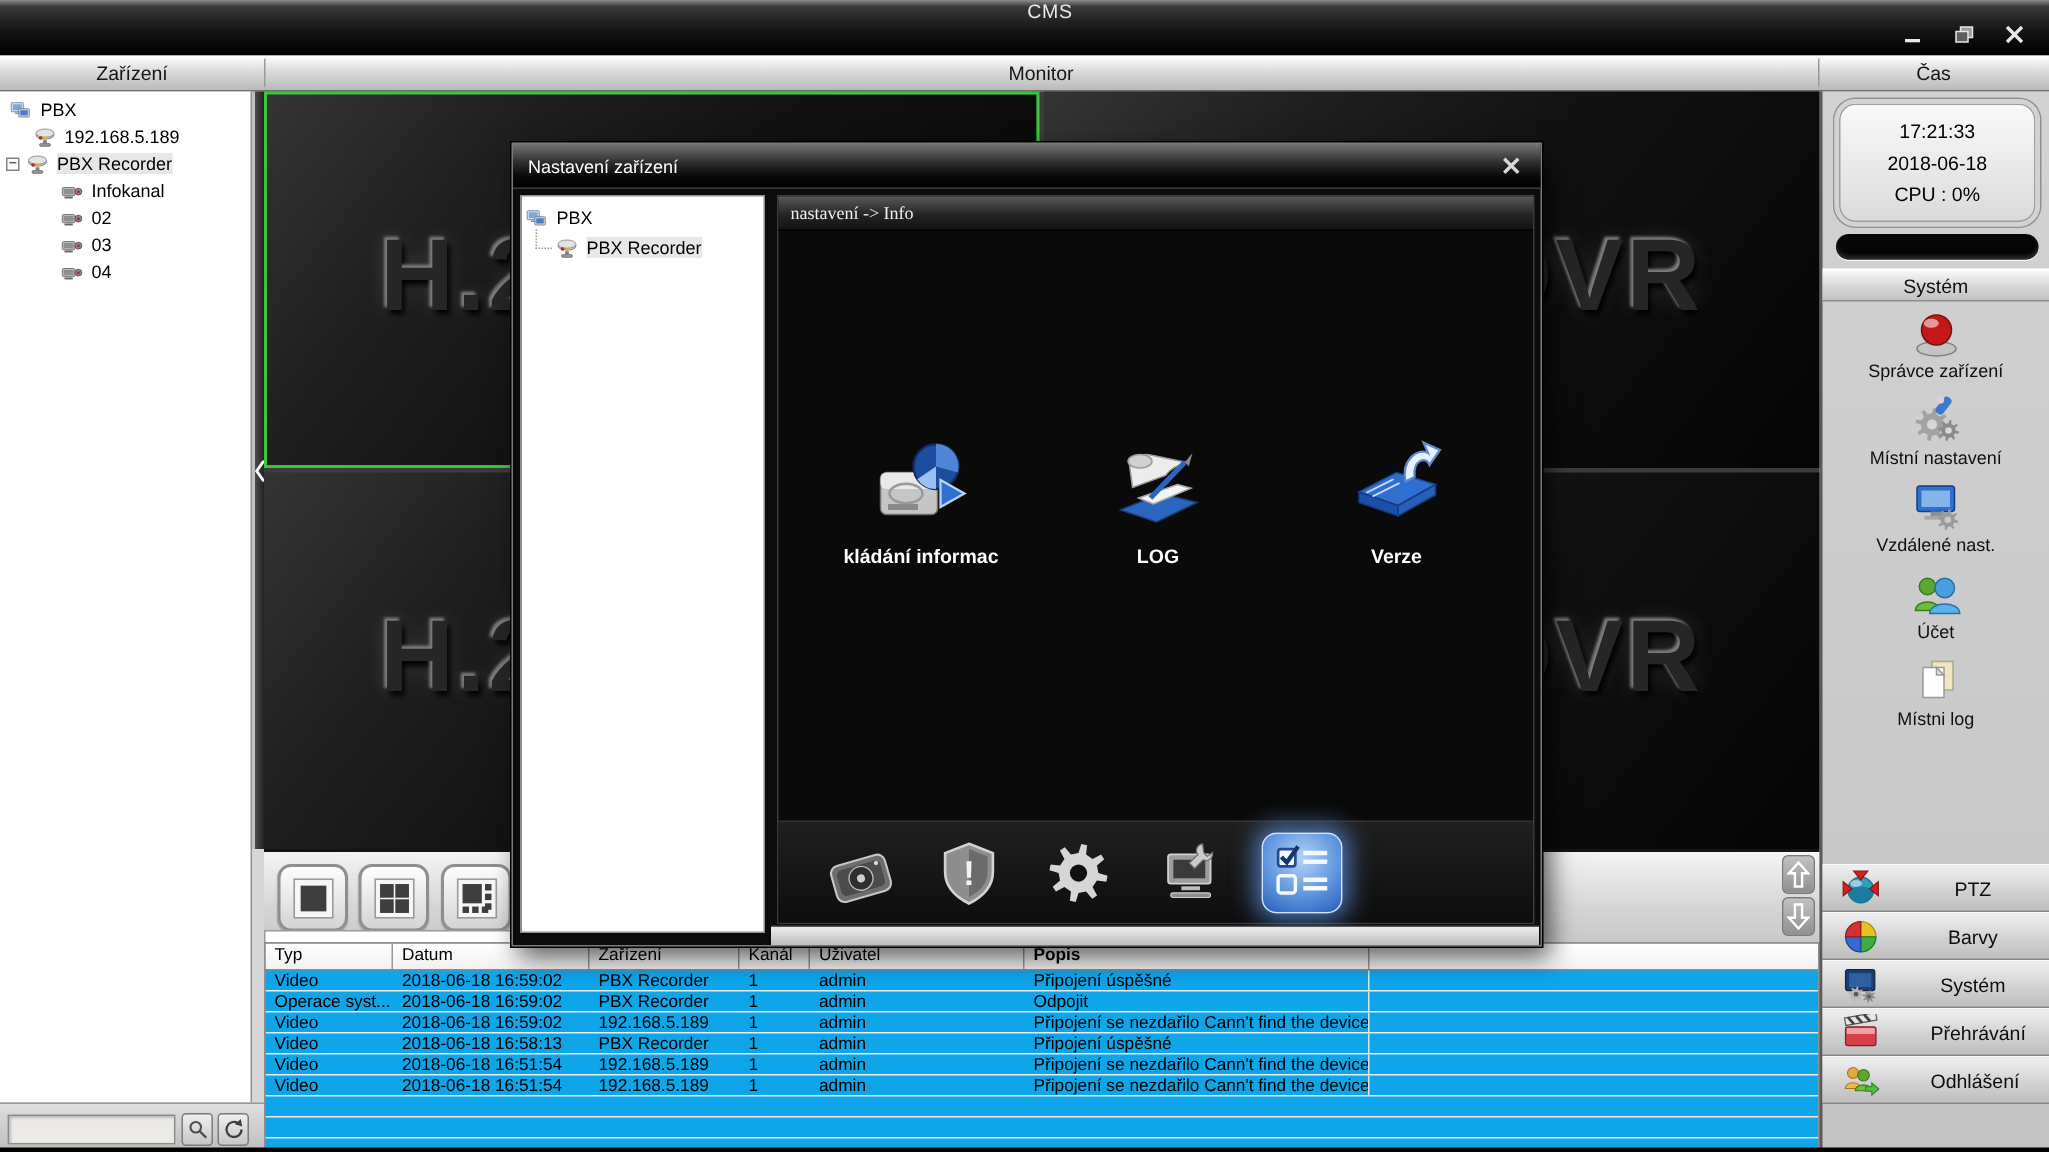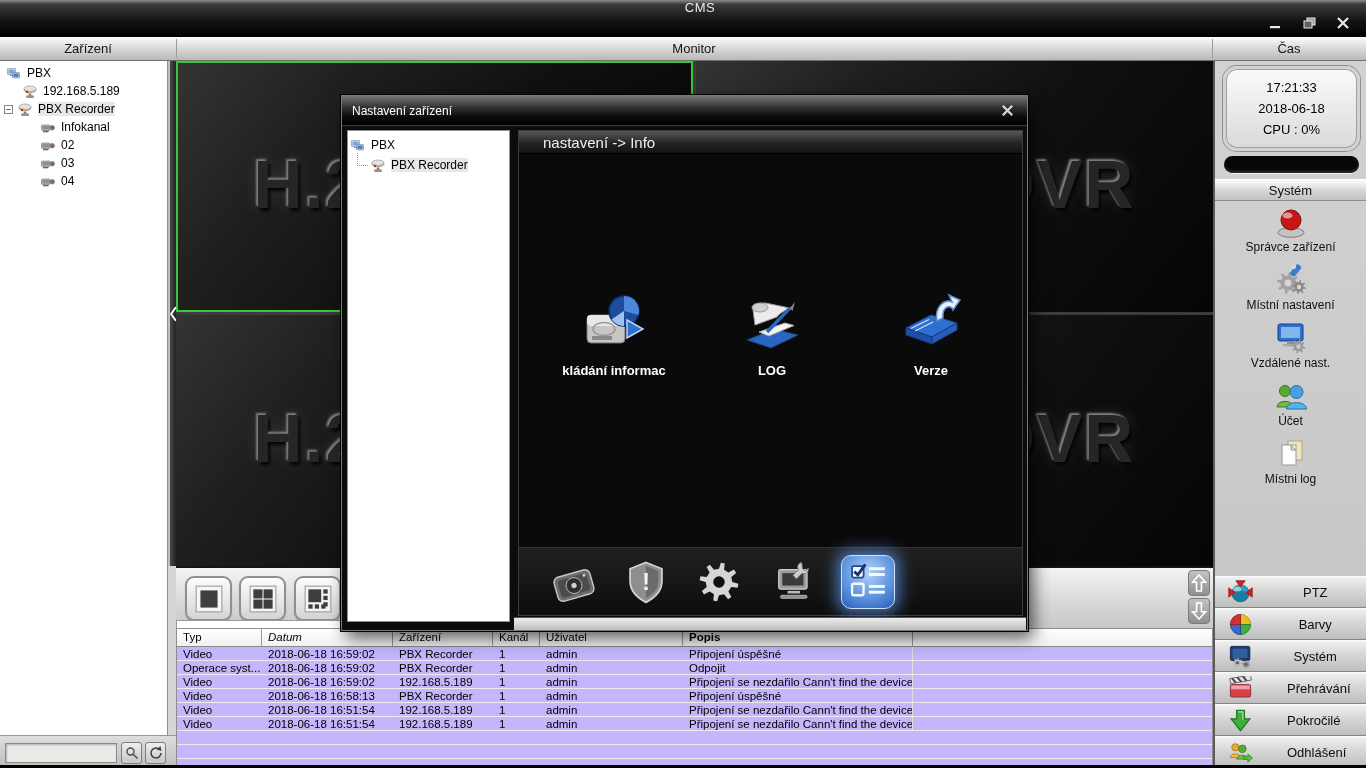--- a/index.html
+++ b/index.html
@@ -49,21 +49,21 @@
     background:linear-gradient(180deg,#f4f4f4,#d6d6d6 60%,#c9c9c9); border-top:2px solid #141414; }
   .layout-btn { position:absolute; top:8px; width:47px; height:45px; border-radius:9px; border:2px solid #8f8f8f;
     background:linear-gradient(180deg,#fdfdfd,#d4d4d4); box-shadow:inset 0 1px 0 #fff,0 1px 1px rgba(0,0,0,.25);
     display:flex; align-items:center; justify-content:center; cursor:pointer; }
   #pager { position:absolute; right:3px; top:2px; display:flex; flex-direction:column; gap:2px; }
   .pg-btn { width:22px; height:26px; border:1px solid #7a7a7a; border-radius:4px;
     background:linear-gradient(180deg,#c2c2c2,#8f8f8f); display:flex; align-items:center; justify-content:center; cursor:pointer; }
 
   
   #table-notch { left:176px; top:620px; width:172px; height:9px; background:#fff; border:1px solid #9a9a9a; border-bottom:none; }
-  #log-table { left:176px; top:628px; width:1037px; height:140px; background:#c4b5fd; border:1px solid #8f8f8f; font-size:11.5px; color:#000; overflow:hidden; }
+  #log-table { left:176px; top:628px; width:1037px; height:140px; background:#0ea5e9; border:1px solid #8f8f8f; font-size:11.5px; color:#000; overflow:hidden; }
   .thead { display:flex; height:18px; border-bottom:1px solid #8a8a8a; background:linear-gradient(#ffffff,#f1f1f1); }
   .thead .th { padding:2px 0 0 6px; border-right:1px solid #9a9a9a; white-space:nowrap; overflow:hidden; }
   .trow { display:flex; height:14px; border-bottom:1px solid #ececec;justify-content:flex-end; }
   .trow .td { padding:0 0 0 6px; white-space:nowrap; overflow:hidden; line-height:14px; }
   .trow .td:nth-child(6) { border-right:1px solid #e0e0e0; }
 
   
   #search-bar { left:0; top:735px; width:176px; height:33px;
     background:linear-gradient(180deg,#dedede,#bdbdbd); border-top:1px solid #989898; }
   #search-input { position:absolute; left:5px; top:7px; width:112px; height:20px; border:1px solid #8a8a8a;
@@ -96,21 +96,21 @@
   #dialog { left:341px; top:95px; width:687px; height:536px; background:#0c0c0c;
     border:1px solid #7a7a7a; box-shadow:0 0 0 1px #000, 5px 7px 16px rgba(0,0,0,.65); z-index:10; }
   #dlg-title { height:30px; background:linear-gradient(180deg,#747474,#2e2e2e 42%,#0b0b0b 72%,#000);
     color:#fff; font-size:12px; display:flex; align-items:center; padding:0 10px; border-bottom:1px solid #3a3a3a; }
   #dlg-close { margin-left:auto; width:20px; height:20px; display:flex; align-items:center; justify-content:center; cursor:pointer; }
   #dlg-tree { position:absolute; left:5px; top:34px; width:163px; height:492px; background:#fff; border:1px solid #8f8f8f; font-size:12px; padding:4px 2px; }
   #dlg-tree .tree-row { height:20px; }
   .connector { width:11px; height:13px; border-left:1px dotted #9a9a9a; border-bottom:1px dotted #9a9a9a; margin:-6px 2px 6px 7px; flex:0 0 auto; }
   #dlg-content { position:absolute; left:176px; top:34px; width:505px; height:486px; background:#0a0a0a; border:1px solid #3c3c3c; }
   #dlg-head { height:23px; background:linear-gradient(180deg,#585858,#242424 55%,#131313);
-    color:#efefef; font-size:15px; line-height:23px; padding-left:24px; border-bottom:1px solid #000; }
+    color:#efefef; font-size:12px; line-height:23px; padding-left:8px; border-bottom:1px solid #000;font-family:Liberation Serif, serif; }
   .dlg-item { position:absolute; width:150px; text-align:center; color:#fff; font-weight:bold; font-size:13px; cursor:pointer; }
   .dlg-item svg { margin:0 auto 8px; }
   #dlg-toolbar { position:absolute; left:0; right:0; bottom:0; height:68px;
     background:linear-gradient(180deg,#202020,#0d0d0d); border-top:1px solid #323232; }
   .tb-item { position:absolute; top:7px; width:54px; height:54px; border-radius:10px;
     display:flex; align-items:center; justify-content:center; cursor:pointer; }
   .tb-item.selected { background:radial-gradient(circle at 50% 32%,#b4d2f8,#5b93dd 58%,#2a5cb8);
     box-shadow:0 0 16px 4px rgba(96,156,244,.75); border:1px solid #cfe2ff; }
   #dlg-bottom { position:absolute; left:172px; right:1px; top:521px; height:13px;
     background:linear-gradient(180deg,#ececec,#bdbdbd); border-top:1px solid #555; }
@@ -315,21 +315,21 @@
           </svg>
         </span>
     </div>
   </div>
 </div>
 
 <div id="table-notch" class="abs"></div>
 <div id="log-table" class="abs">
   <div class="thead" id="log-thead">
       <div class="th" style="width: 85px;">Typ</div>
-      <div class="th" style="width: 131px; font-style: italic;">Datum</div>
+      <div class="th" style="width: 131px;">Datum</div>
       <div class="th" style="width: 100px;">Zařízení</div>
       <div class="th" style="width: 47px;">Kanál</div>
       <div class="th" style="width: 143px;">Uživatel</div>
       <div class="th" style="width: 230px; font-weight: bold;">Popis</div>
       <div class="th" style="flex: 1 1 0%; border-right: none;"></div>
     </div>
   <div id="log-tbody">
       <div class="trow">
         <div class="td" style="width: 85px;">Video</div>
         <div class="td" style="width: 131px;">2018-06-18 16:59:02</div>
@@ -520,29 +520,20 @@
           <svg width="25" height="25" viewBox="0 0 32 32">
             <g transform="rotate(-10 5 8)">
               <rect x="3" y="3" width="27" height="6.5" fill="#e6e6e6" stroke="#555"></rect>
               <path d="M6 3 l4 6.5 M13 3 l4 6.5 M20 3 l4 6.5" stroke="#444" stroke-width="2.4"></path>
             </g>
             <rect x="3" y="11" width="26" height="16" rx="2" fill="#d84048" stroke="#7f1f26"></rect>
             <rect x="4" y="12" width="24" height="5" fill="#f0a0a6"></rect>
           </svg>
         </span>
         <span>Přehrávání</span>
-      </div>
-      <div class="sb-btn">
-        <span>
-          <svg width="25" height="25" viewBox="0 0 32 32">
-            <path d="M11 3 h10 v11 h7 L16 29 L4 14 h7 z" fill="#3fae3f" stroke="#1e7a1e" stroke-width="1.6"></path>
-            <path d="M13 5 h6 v10" fill="none" stroke="#a8e0a0" stroke-width="1.6"></path>
-          </svg>
-        </span>
-        <span>Pokročilé</span>
       </div>
       <div class="sb-btn">
         <span>
           <svg width="25" height="25" viewBox="0 0 34 34">
             <circle cx="10" cy="10" r="5" fill="#e8a838" stroke="#a87418"></circle>
             <path d="M3 24 C3 17 17 17 17 24 z" fill="#f0b848" stroke="#a87418"></path>
             <circle cx="19.5" cy="12" r="5.2" fill="#5aa832" stroke="#3b7a1c"></circle>
             <path d="M12 26 C12 19 27 19 27 26 z" fill="#6cbe3e" stroke="#3b7a1c"></path>
             <path d="M21.5 22.5 h5.5 v-3.5 l6.5 5.5 -6.5 5.5 v-3.5 h-5.5 z" fill="#4fc040" stroke="#2a8a1e"></path>
           </svg>

